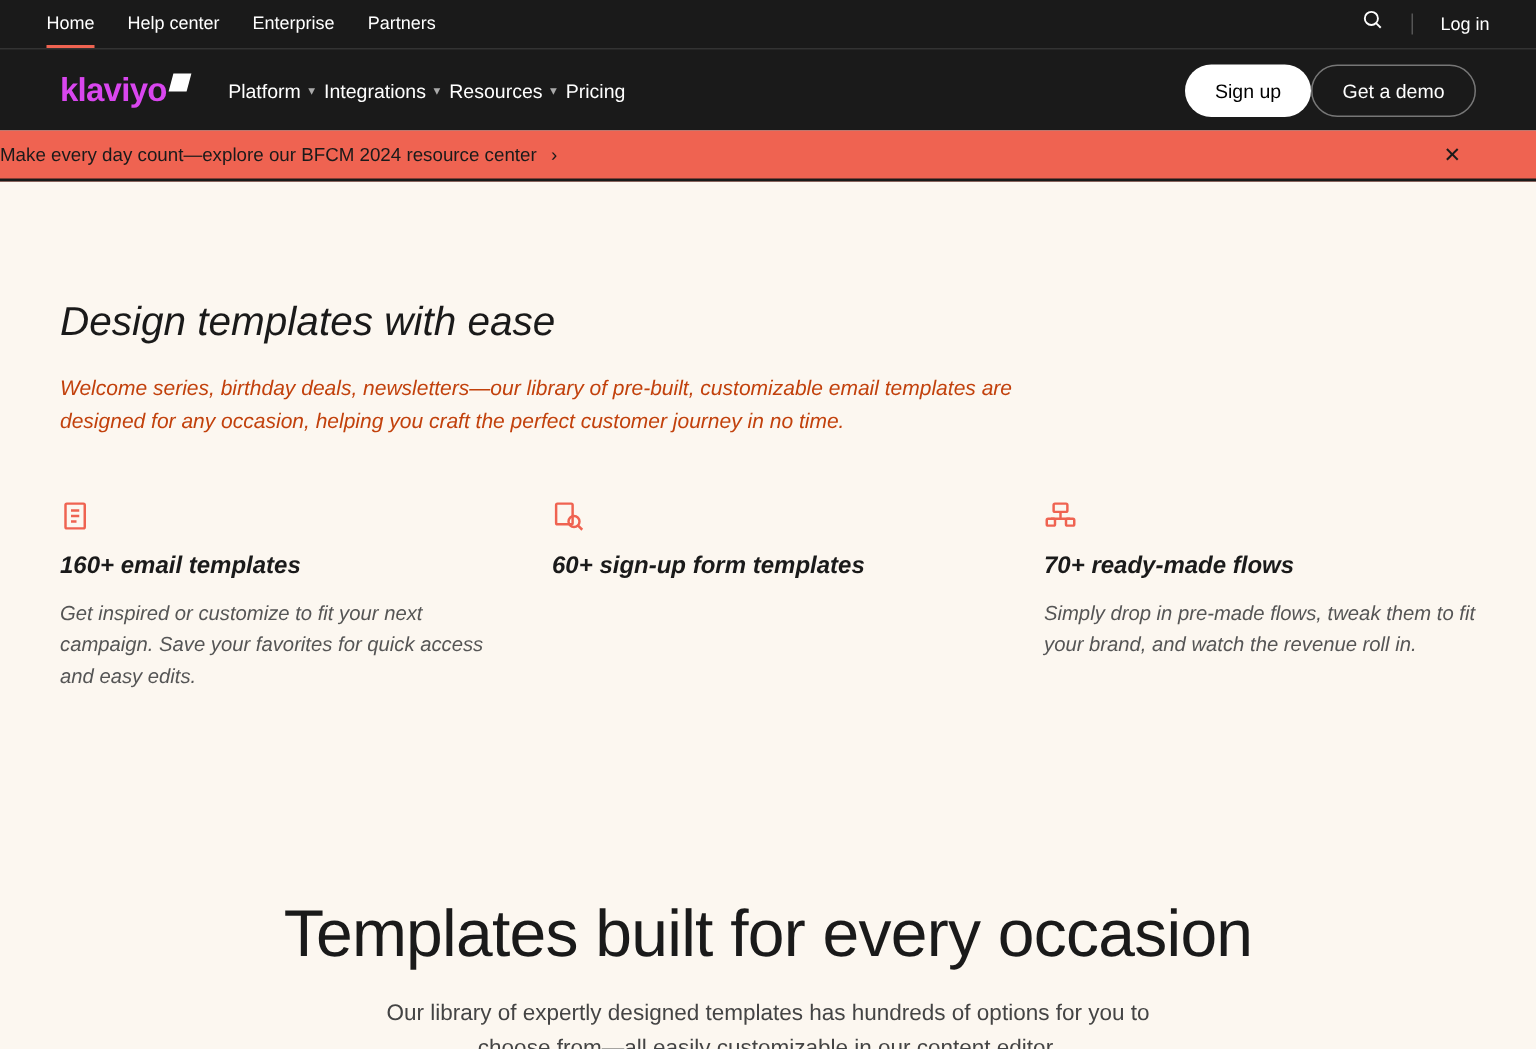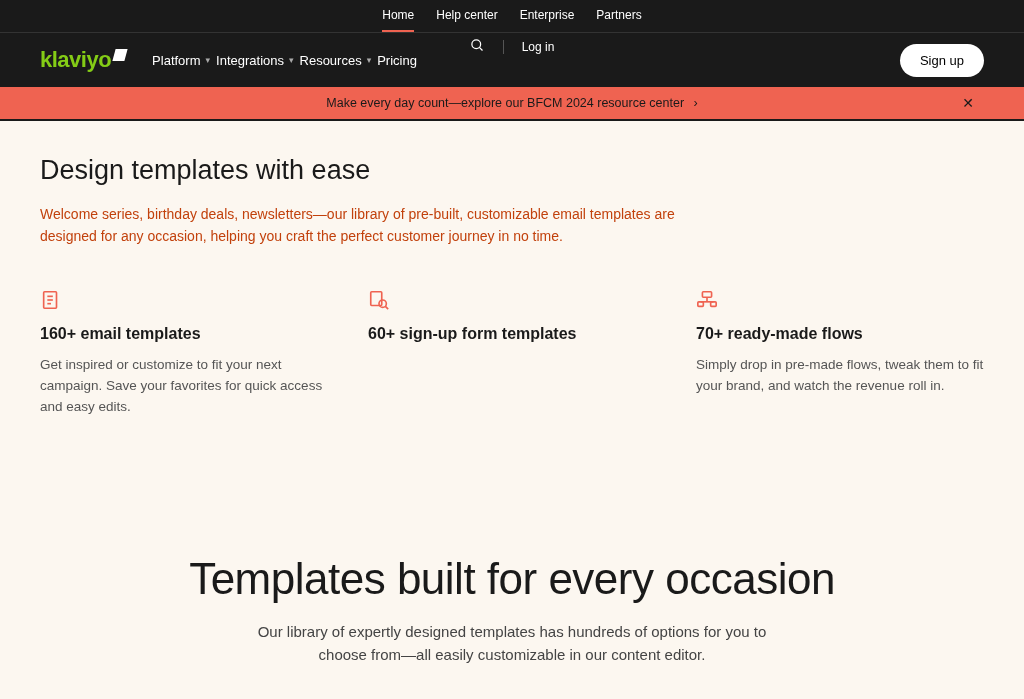--- a/index.html
+++ b/index.html
@@ -1,37 +1,37 @@
 <!DOCTYPE html>
 <html><head>
 <meta charset="utf-8">
 <style>
 * { margin: 0; padding: 0; box-sizing: border-box; }
 body { font-family: -apple-system, BlinkMacSystemFont, "Segoe UI", Helvetica, Arial, sans-serif; background: #fff; width: 1024px; }
-.topbar { background: #1a1a1a; display: flex; justify-content: space-between; align-items: center; padding: 0 31px; height: 32px; flex-direction: column; }
+.topbar { background: #1a1a1a; display: flex; justify-content: space-between; align-items: center; padding: 0 31px; height: 32px; }
 .topbar-left { display: flex; gap: 22px; }
 .topbar-link { color: #fff; font-size: 12px; text-decoration: none; padding: 8px 0; }
 .topbar-link.active { border-bottom: 2px solid #ef6351; }
 .topbar-right { display: flex; align-items: center; gap: 18px; }
 .divider-v { width: 1px; height: 14px; background: #555; }
 .mainbar { background: #1a1a1a; display: flex; justify-content: space-between; align-items: center; padding: 0 40px; height: 55px; border-top: 1px solid #333; }
 .mainbar-left { display: flex; align-items: center; gap: 26px; }
 .logo { display: flex; align-items: center; gap: 2px; }
-.logo-text { color: #84cc16; font-size: 22px; font-weight: 600; letter-spacing: -0.5px; }
+.logo-text { color: #d946ef; font-size: 22px; font-weight: 600; letter-spacing: -0.5px; }
 .logo-mark { width: 12px; height: 12px; background: #fff; transform: skewX(-15deg); margin-left: 1px; margin-top: -10px; }
 .nav { display: flex; gap: 6px; }
 .nav-item { color: #fff; font-size: 13px; display: flex; align-items: center; gap: 5px; cursor: pointer; }
 .chevron { font-size: 9px; color: #aaa; }
 .mainbar-right { display: flex; }
 .btn { padding: 9px 20px; border-radius: 22px; font-size: 13px; font-weight: 500; cursor: pointer; border: none; }
 .btn-white { background: #fff; color: #000; }
 .btn-outline { background: transparent; color: #fff; border: 1px solid #777; }
-.banner { background: #ef6351; color: #1a1a1a; text-align: center; font-size: 12.5px; padding: 9px 0; position: relative; border-bottom: 2px solid #1a1a1a; }
+.banner { background: #ef6351; color: #1a1a1a; text-align: left; font-size: 12.5px; padding: 9px 0; position: relative; border-bottom: 2px solid #1a1a1a; }
 .banner-close { position: absolute; right: 50px; top: 50%; transform: translateY(-50%); cursor: pointer; font-size: 14px; }
-.content { background: #fcf7f0; padding: 34px 40px 40px 40px; }
+.content { background: #fcf7f0; padding: 78px 40px 40px 40px; font-style: italic; }
 .hero-title { font-size: 27px; font-weight: 400; color: #1a1a1a; margin-bottom: 18px; }
 .hero-sub { font-size: 14px; color: #c2410c; line-height: 1.55; max-width: 640px; margin-bottom: 42px; }
 .features { display: flex; gap: 40px; }
 .feature { flex: 1; }
 .feature-icon { width: 22px; height: 22px; color: #ef6351; margin-bottom: 14px; }
 .feature-title { font-size: 16px; font-weight: 600; color: #1a1a1a; margin-bottom: 12px; }
 .feature-body { font-size: 13.5px; color: #555; line-height: 1.55; }
 .feature-body .ulink { text-decoration: underline; }
 .section2 { text-align: center; padding: 96px 40px 30px 40px; background: #fcf7f0; }
 .s2-title { font-size: 44px; font-weight: 400; color: #1a1a1a; margin-bottom: 16px; letter-spacing: -0.5px; }
@@ -79,20 +79,21 @@
         <span>Resources</span>
         <span class="chevron">▾</span>
       </div>
       <div class="nav-item">
         <span>Pricing</span>
       </div>
     </div>
   </div>
   <div class="mainbar-right">
     <button class="btn btn-white">Sign up</button>
+    <button class="btn btn-outline">Get a demo</button>
   </div>
 </div>
 
 <div class="banner">
   <span>Make every day count—explore our BFCM 2024 resource center</span>
   <span style="margin-left:6px;">›</span>
   <span class="banner-close">✕</span>
 </div>
 
 <div class="content">

